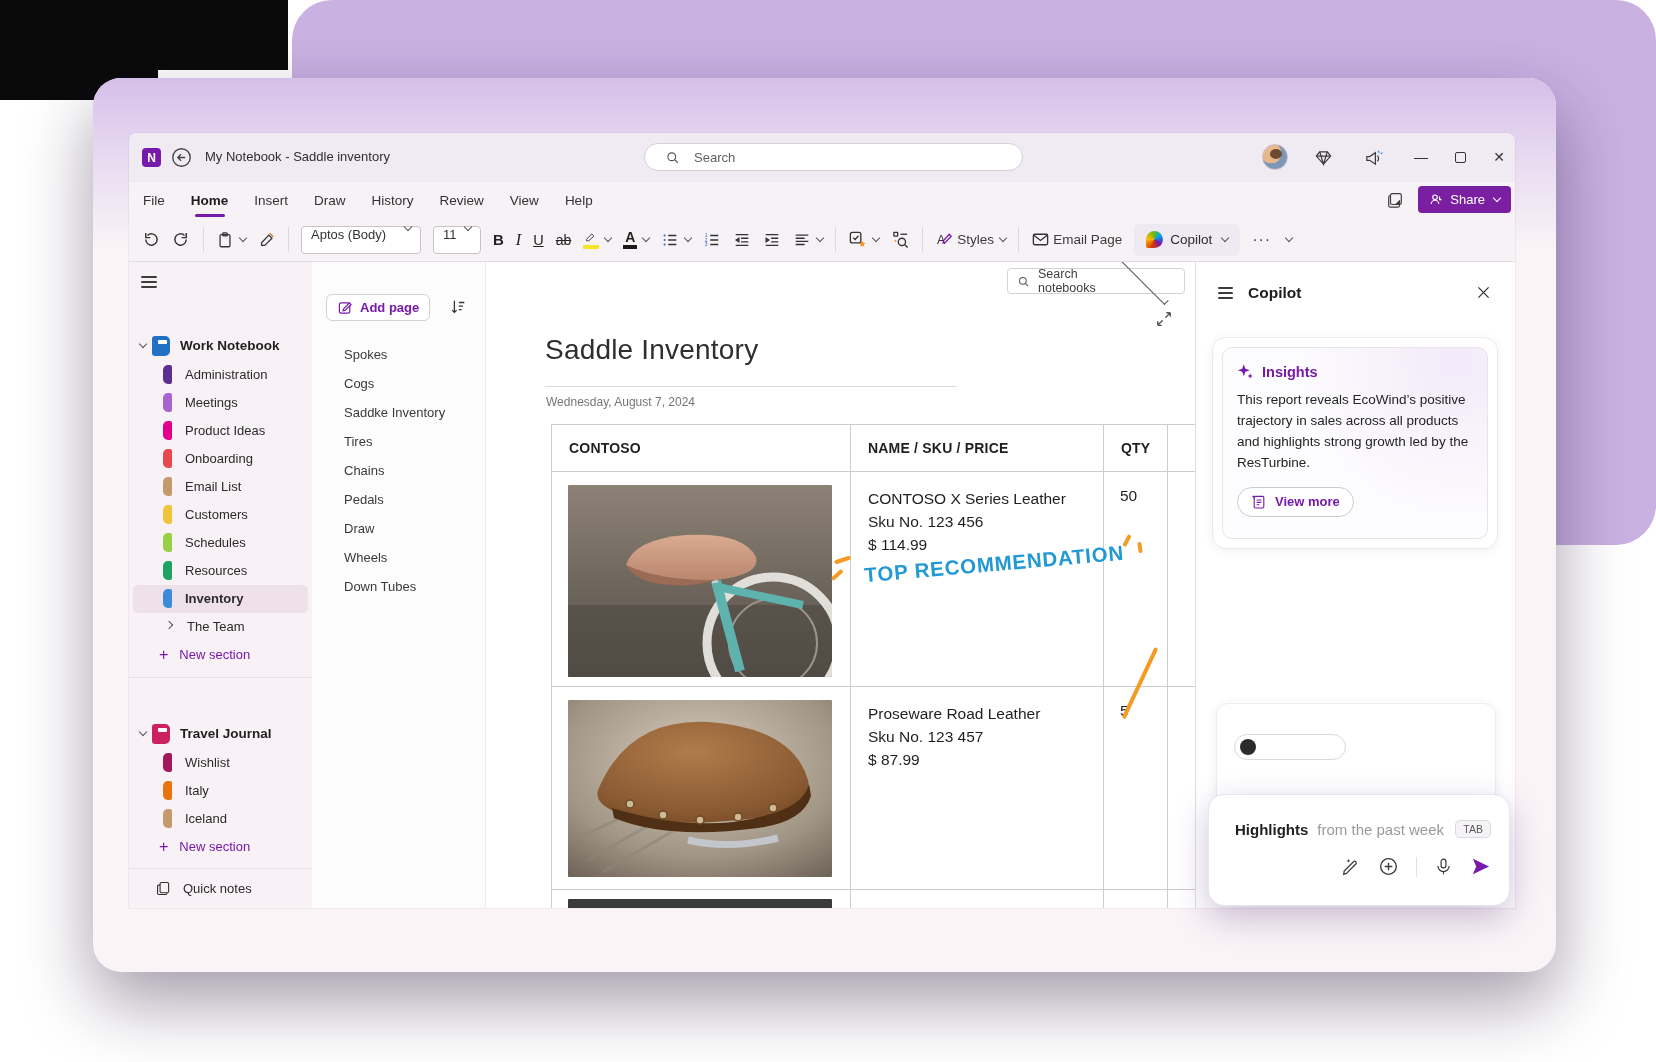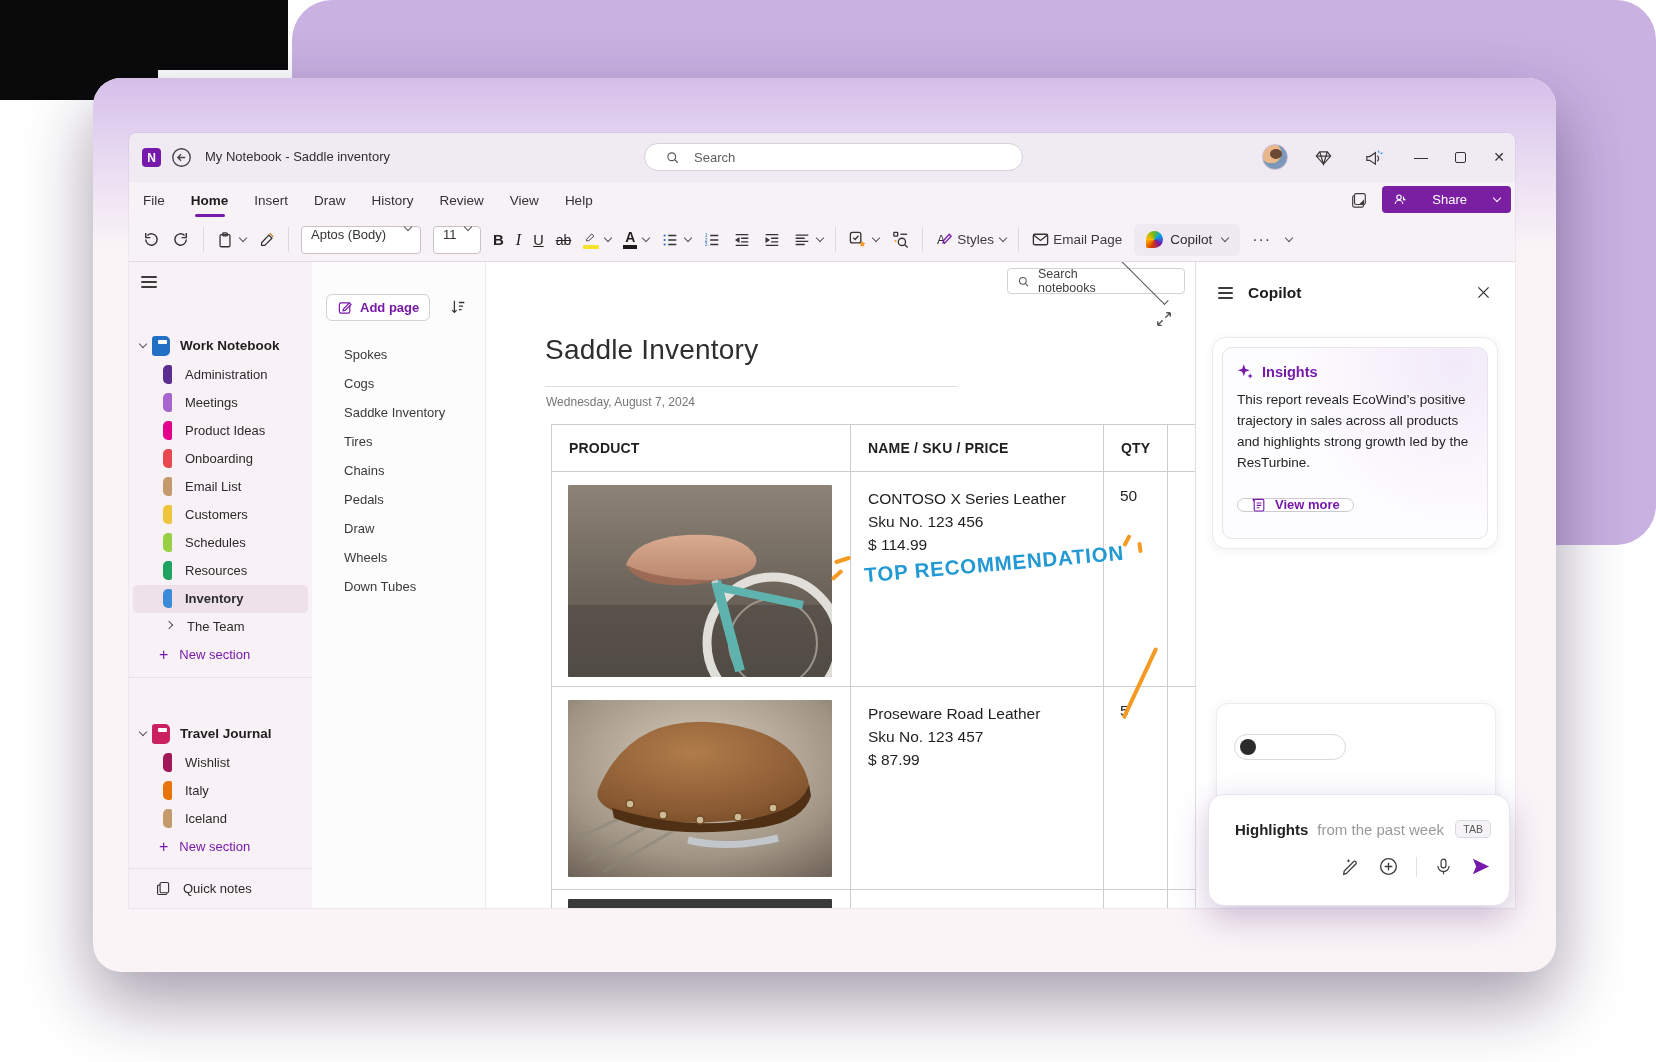--- a/index.html
+++ b/index.html
@@ -31,21 +31,21 @@
   .tb-ic { position:absolute; top:15px; width:19px; height:19px; color:#3c3c3c; }
   .winctl { position:absolute; top:14px; width:20px; height:20px; display:flex; align-items:center; justify-content:center; color:#333; font-size:14px; }
   .maxbox { width:11px; height:11px; border:1.4px solid #333; border-radius:2px; }
 
   
   .menubar { position:absolute; left:0; top:49px; width:1386px; height:36px; display:flex; align-items:center; padding-left:14px; gap:26px; }
   .menu-item { font-size:13.5px; color:#333; position:relative; }
   .menu-item.active { font-weight:700; color:#1c1c1c; }
   .menu-item.active::after { content:''; position:absolute; left:50%; transform:translateX(-50%); bottom:-9px; width:30px; height:3px; border-radius:2px; background:#7719aa; }
   .mb-right { position:absolute; right:4px; top:4px; display:flex; align-items:center; gap:14px; }
-  .share-btn { display:flex; align-items:center; gap:24px; background:#7b1fa2; color:#fff; font-size:13px; height:27px; padding:0 11px; border-radius:4px; }
+  .share-btn { display:flex; align-items:center; gap:6px; background:#7b1fa2; color:#fff; font-size:13px; height:27px; padding:0 11px; border-radius:4px; }
 
   
   .ribbon { position:absolute; left:0; top:85px; width:1386px; height:44px; border-bottom:1px solid #e1dbe2; display:flex; align-items:center; padding:0 12px; gap:12px; }
   .ric { display:flex; align-items:center; gap:3px; color:#3c3c3c; }
   .rdiv { width:1px; height:25px; background:#ddd7de; }
   .fbox { display:flex; align-items:flex-start; justify-content:space-between; background:#fff; border:1px solid #c9c2ca; border-radius:4px; height:28px; padding:0 9px; font-size:13px; color:#333; }
   .glyB { font-weight:800; font-size:15px; color:#222; }
   .glyI { font-style:italic; font-family:"Liberation Serif",serif; font-size:16px; color:#222; }
   .glyU { text-decoration:underline; font-size:14.5px; color:#222; }
   .glyS { text-decoration:line-through; font-size:14px; color:#222; }
@@ -111,21 +111,21 @@
   .omark { position:absolute; background:#f59a23; border-radius:2px; }
 
   
   .cp-head { position:absolute; left:0; top:22px; width:100%; display:flex; align-items:center; padding:0 22px; gap:15px; }
   .cp-title { font-size:15.5px; font-weight:700; color:#1d1d1d; flex:1; }
   .cp-close { width:18px; height:18px; color:#333; }
   .insights-outer { position:absolute; left:16px; top:75px; width:286px; height:212px; background:#fff; border:1px solid #edeaee; border-radius:14px; box-shadow:0 2px 8px rgba(90,60,120,.08); padding:9px; }
   .insights-inner { width:100%; height:100%; border:1px solid #e8e3ea; border-radius:10px; background:radial-gradient(circle at 88% 8%, #f2eaf9 0%, #fdfcfe 55%); padding:15px 14px; }
   .ins-head { display:flex; align-items:center; gap:8px; color:#7719aa; font-size:14.5px; font-weight:700; }
   .ins-body { margin-top:10px; font-size:13.5px; line-height:1.55; color:#242424; }
-  .viewmore { margin-top:24px; display:inline-flex; align-items:center; gap:8px; height:14px; padding:0 13px; border:1px solid #cfcad2; border-radius:16px; color:#7719aa; font-size:13px; font-weight:600; background:#fff; }
+  .viewmore { margin-top:13px; display:inline-flex; align-items:center; gap:8px; height:30px; padding:0 13px; border:1px solid #cfcad2; border-radius:16px; color:#7719aa; font-size:13px; font-weight:600; background:#fff; }
   .cp-card { position:absolute; left:20px; width:280px; background:#fff; border:1px solid #efecf0; border-radius:12px; box-shadow:0 2px 10px rgba(90,60,120,.10); padding:17px 17px 15px 17px; }
   .cp-card .ctext { font-size:14.5px; line-height:1.5; color:#1f1f1f; }
   .ctext b { color:#7719aa; font-weight:700; }
   .grounding { margin-top:13px; display:inline-flex; align-items:center; gap:8px; height:28px; padding:0 11px; border:1px solid #d8d3d9; border-radius:7px; background:#fcfbfc; font-size:12.5px; color:#333; }
   .wicon { width:16px; height:16px; background:#185abd; border-radius:3px; color:#fff; font-size:10px; font-weight:700; display:flex; align-items:center; justify-content:center; }
   .hiddenpill { margin-top:13px; width:112px; height:26px; border:1px solid #ddd8de; border-radius:13px; display:flex; align-items:center; padding-left:5px; }
   .hiddenpill i { width:16px; height:16px; border-radius:50%; background:#2b2b2b; }
 
   
   .float-input { position:absolute; left:1208px; top:794px; width:302px; height:112px; background:#fff; border:1px solid #e9e3ee; border-radius:16px; box-shadow:0 12px 34px rgba(80,40,120,.28); z-index:50; padding:25px 18px 0 26px; }
@@ -479,21 +479,21 @@
             <svg viewBox="0 0 20 20" width="18" height="18" fill="none" stroke="currentColor" stroke-width="1.5">
                 <path d="M11.5 8.5 L17 3 M17 3 H12.5 M17 3 V7.5 M8.5 11.5 L3 17 M3 17 H7.5 M3 17 V12.5"></path>
               </svg>
           </div>
           <div class="pg-title">Saddle Inventory</div>
           <div class="pg-underline"></div>
           <div class="pg-date">Wednesday, August 7, 2024</div>
 
           <div class="inv-table">
             <div class="trow thead">
-              <div class="tc c1">PRODUCT</div>
+              <div class="tc c1">CONTOSO</div>
               <div class="tc c2">NAME / SKU / PRICE</div>
               <div class="tc c3">QTY</div>
               <div class="tc c4"></div>
             </div>
             <div class="trow r1">
               <div class="tc c1">
 
                 <svg class="prodimg" width="264" height="192" viewBox="0 0 264 192">
                   <defs>
                     <linearGradient id="bg1" x1="0" y1="0" x2="0" y2="1">

